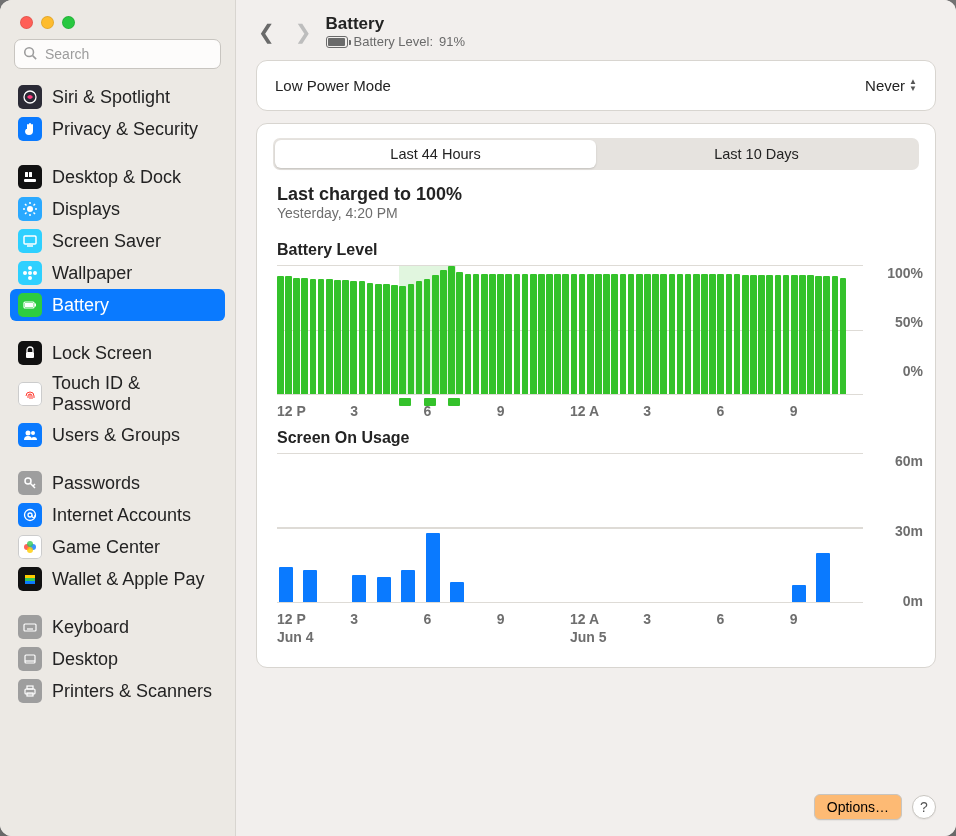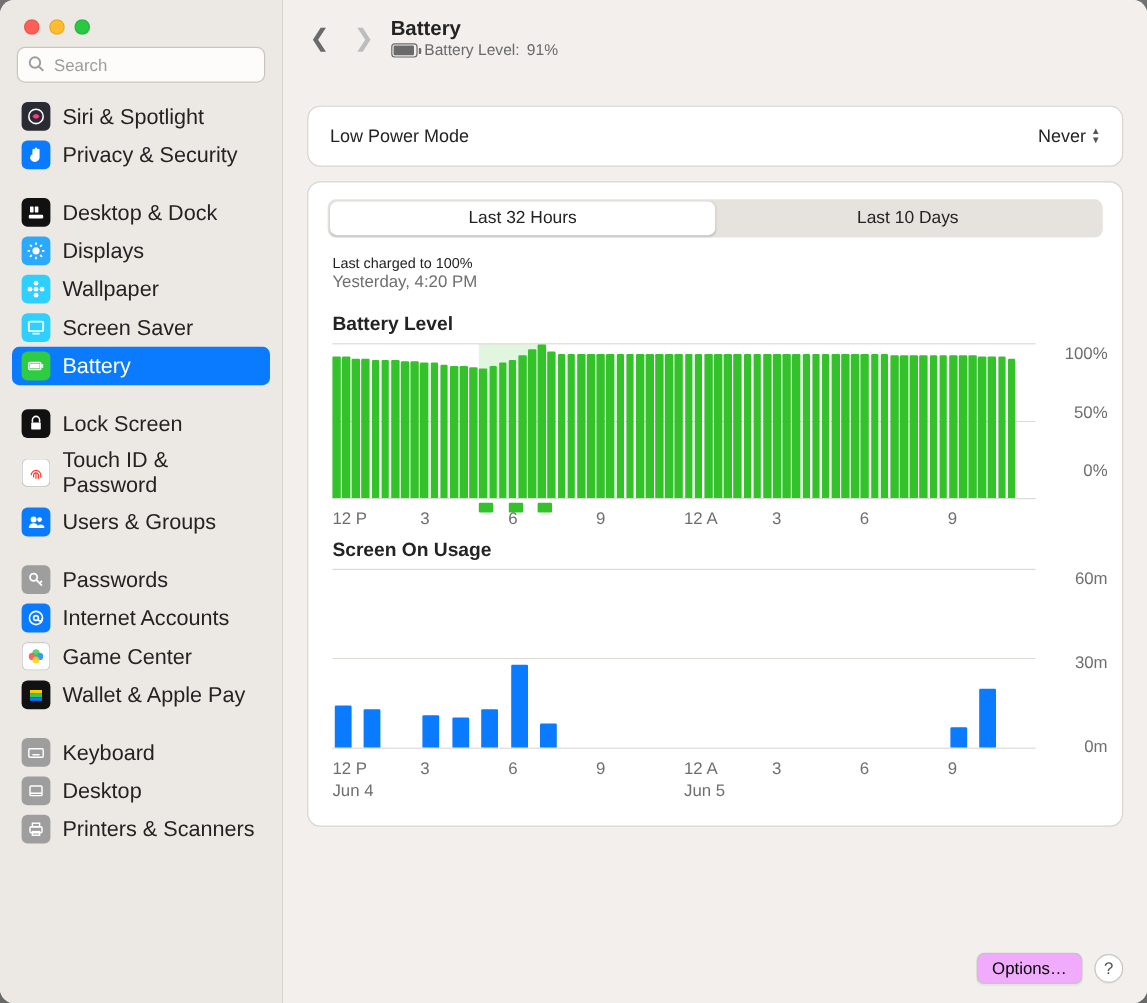--- a/index.html
+++ b/index.html
@@ -115,21 +115,21 @@
     display: flex;
     align-items: center;
     gap: 14px;
     padding: 14px 20px 10px 22px;
   }
   .nav-arrows { display:flex; gap:20px; color:#6a6a6a; }
   .nav-arrows span{ font-size:20px; line-height:1;}
   .title-block { display:flex; flex-direction:column; line-height:1.2;}
   .title-block .title { font-weight:700; font-size:17px;}
   .title-block .subtitle { color:#6a6a6a; font-size:13px; display:flex; align-items:center; gap:6px;text-align:center;}
-  .content { padding: 0 20px 20px; overflow-y:auto; flex:1;margin-top:28px; }
+  .content { padding: 0 20px 20px; overflow-y:auto; flex:1; }
 
   .card {
     background: var(--bg-card);
     border-radius: 11px;
     border: 0.5px solid var(--border);
     margin-bottom: 12px;
   }
   .row {
     display:flex; align-items:center; justify-content:space-between;
     padding: 16px 18px;
@@ -150,27 +150,28 @@
     display:flex; background:#e6e3df; border-radius:7px; padding:2px;
     margin: 0 4px 12px;
   }
   .segmented .seg {
     flex:1; text-align:center; padding:6px 0; font-size:14.5px; border-radius:6px;
   }
   .segmented .seg.active {
     background:#fff; box-shadow:0 1px 2px rgba(0,0,0,0.15); font-weight:500;
   }
   .charge-info { padding: 2px 8px 10px; }
-  .charge-info .h { font-size:12px; font-weight:400;}
+  .charge-info .h { font-size:18px; font-weight:700;}
   .charge-info .t { color:#6e6e6e; font-size:14px;}
 
   .chart-title { font-size:16px; font-weight:700; padding: 10px 8px 6px;}
   .chart-zone {
     position:relative;
     padding: 0 60px 0 8px;
+    font-weight: bold;
   }
   .y-labels {
     position:absolute; right:0; top:0; bottom:40px;
     display:flex; flex-direction:column; justify-content:space-between;
     font-size:14px; color:#6e6e6e; text-align:right; width:56px;
   }
   .chart-body {
     position:relative;
     height:130px;
     display:flex;
@@ -229,21 +230,21 @@
     width:14px;
     background: var(--bar-blue);
     border-radius:1px 1px 0 0;
   }
 
   .footer {
     display:flex; justify-content:flex-end; align-items:center; gap:10px;
     padding: 6px 20px 16px;
   }
   .btn {
-    background:#f0abfc; border:0.5px solid var(--border-strong);
+    background:#fdba74; border:0.5px solid var(--border-strong);
     border-radius:6px; padding:4px 12px; font-size:14px;
     box-shadow: 0 1px 1px rgba(0,0,0,0.05);
   }
   .help-btn {
     width:24px;height:24px;border-radius:50%;
     background:#fff;border:0.5px solid var(--border-strong);
     display:flex;align-items:center;justify-content:center;
     font-size:14px;color:#555;
     box-shadow: 0 1px 1px rgba(0,0,0,0.05);
   }
@@ -317,38 +318,38 @@
                 <line x1="11.5" y1="11.5" x2="13" y2="13"></line>
                 <line x1="3" y1="13" x2="4.5" y2="11.5"></line>
                 <line x1="11.5" y1="4.5" x2="13" y2="3"></line>
               </g>
             </svg>
           </div>
           <span>Displays</span>
         </div>
         <div class="sb-item">
           <div class="sb-icon" style="background: rgb(46, 208, 255);">
+            <svg viewBox="0 0 16 16" fill="none" stroke="#fff" stroke-width="1.5">
+              <rect x="2" y="3" width="12" height="8" rx="1"></rect>
+              <line x1="5" y1="13" x2="11" y2="13"></line>
+            </svg>
+          </div>
+          <span>Screen Saver</span>
+        </div>
+        <div class="sb-item">
+          <div class="sb-icon" style="background: rgb(46, 208, 255);">
             <svg viewBox="0 0 16 16" fill="#fff">
               <circle cx="8" cy="8" r="2"></circle>
               <circle cx="8" cy="3" r="2"></circle>
               <circle cx="8" cy="13" r="2"></circle>
               <circle cx="3" cy="8" r="2"></circle>
               <circle cx="13" cy="8" r="2"></circle>
             </svg>
           </div>
           <span>Wallpaper</span>
-        </div>
-        <div class="sb-item">
-          <div class="sb-icon" style="background: rgb(46, 208, 255);">
-            <svg viewBox="0 0 16 16" fill="none" stroke="#fff" stroke-width="1.5">
-              <rect x="2" y="3" width="12" height="8" rx="1"></rect>
-              <line x1="5" y1="13" x2="11" y2="13"></line>
-            </svg>
-          </div>
-          <span>Screen Saver</span>
         </div>
         <div class="sb-item selected">
           <div class="sb-icon" style="background: rgb(46, 204, 64);">
             <svg viewBox="0 0 16 16" fill="#fff">
               <rect x="2" y="5" width="10" height="6" rx="1" fill="none" stroke="#fff" stroke-width="1.2"></rect>
               <rect x="3" y="6" width="8" height="4"></rect>
               <rect x="12.5" y="6.5" width="1.5" height="3"></rect>
             </svg>
           </div>
           <span>Battery</span>
@@ -491,21 +492,21 @@
                 <span>▲</span>
                 <span>▼</span>
               </span>
           </div>
         </div>
       </div>
 
 
       <div class="card usage-card">
         <div class="segmented">
-          <div class="seg active">Last 32 Hours</div>
+          <div class="seg active">Last 44 Hours</div>
           <div class="seg">Last 10 Days</div>
         </div>
 
         <div class="charge-info">
           <div class="h">Last charged to 100%</div>
           <div class="t">Yesterday, 4:20 PM</div>
         </div>
 
         <div>
           <div class="chart-title">Battery Level</div>

